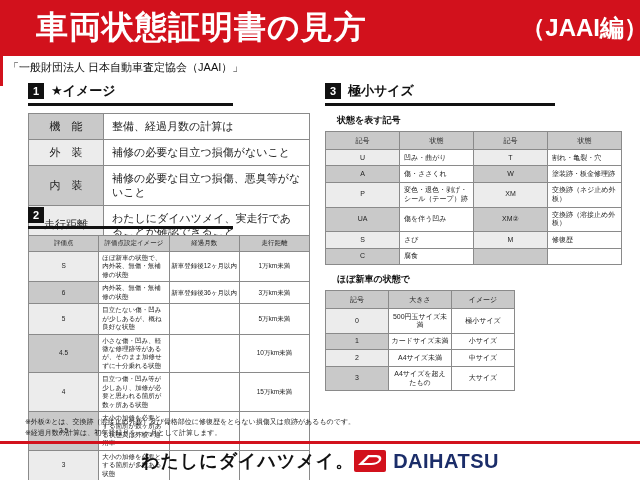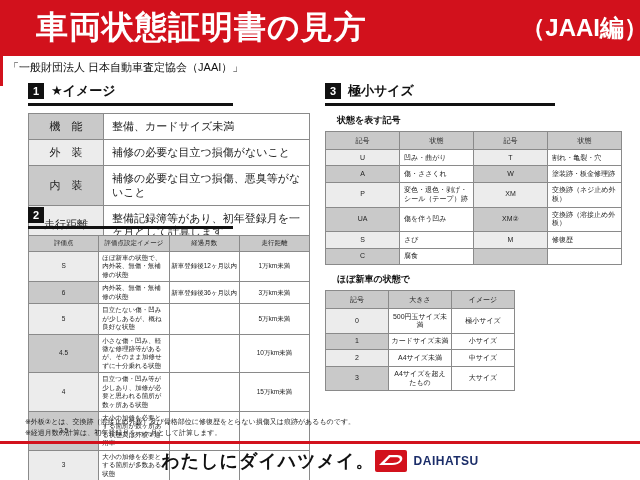--- a/index.html
+++ b/index.html
@@ -68,21 +68,21 @@
   .t4 tbody tr:nth-child(even) td.sym{background:#c9c9c9;}
 
   
   .footnotes{position:absolute;left:25px;top:416px;font-size:7px;color:#222;line-height:1.6;}
 
   
   .divider{position:absolute;left:0;top:441px;width:640px;height:3px;background:#d2111c;}
   .footer{position:absolute;left:0;top:449px;width:640px;display:flex;align-items:center;justify-content:center;}
   .slogan{font-weight:bold;font-size:18px;color:#111;letter-spacing:1px;white-space:nowrap;}
   .brandmark{display:flex;align-items:center;gap:7px;}
-  .brand-text{font-weight:bold;font-size:12px;color:#1b2d69;letter-spacing:0.5px;}
+  .brand-text{font-weight:bold;font-size:20px;color:#1b2d69;letter-spacing:0.5px;}
 </style>
 </head>
 <body>
 
 <div class="page">
 
   <div class="header">
     <span class="title">車両状態証明書の見方</span>
     <span class="edition">（JAAI編）</span>
   </div>
@@ -91,33 +91,33 @@
 
   <div class="sec1">
     <div class="sec-head">
       <span class="numbox">1</span>
       <span class="sec-title">★イメージ</span>
     </div>
     <table class="t1">
       <tbody id="t1-body">
           <tr>
             <td class="lbl">機　能</td>
-            <td class="desc">整備、カードサイズ未満</td>
+            <td class="desc">整備、経過月数の計算は</td>
           </tr>
           <tr>
             <td class="lbl">外　装</td>
             <td class="desc">補修の必要な目立つ損傷がないこと</td>
           </tr>
           <tr>
             <td class="lbl">内　装</td>
             <td class="desc">補修の必要な目立つ損傷、悪臭等がないこと</td>
           </tr>
           <tr>
             <td class="lbl">走行距離</td>
-            <td class="desc">整備記録簿等があり、初年登録月を一ヶ月として計算します</td>
+            <td class="desc">わたしにダイハツメイ、実走行であることが確認できること</td>
           </tr>
         </tbody>
     </table>
   </div>
 
   <div class="sec2">
     <div class="sec-head">
       <span class="numbox">2</span>
     </div>
     <table class="t2">

